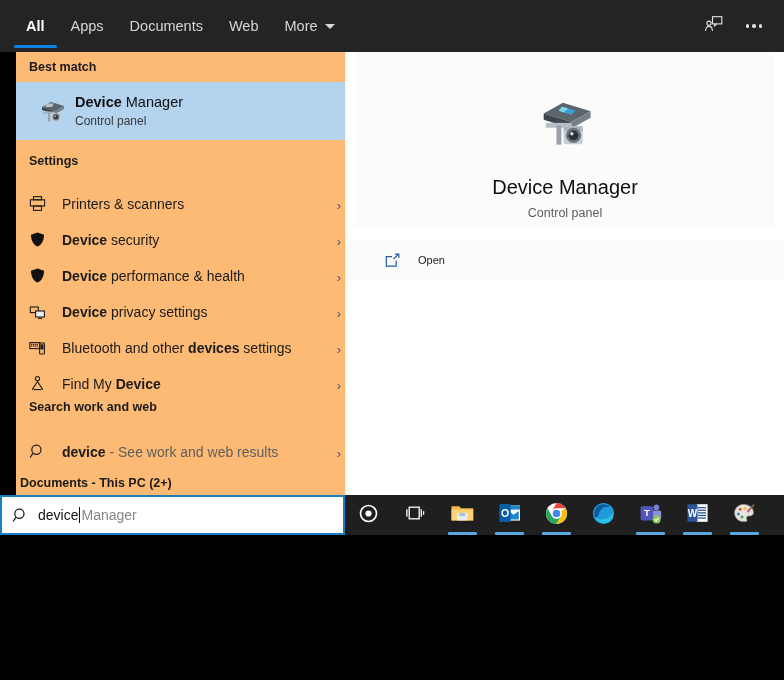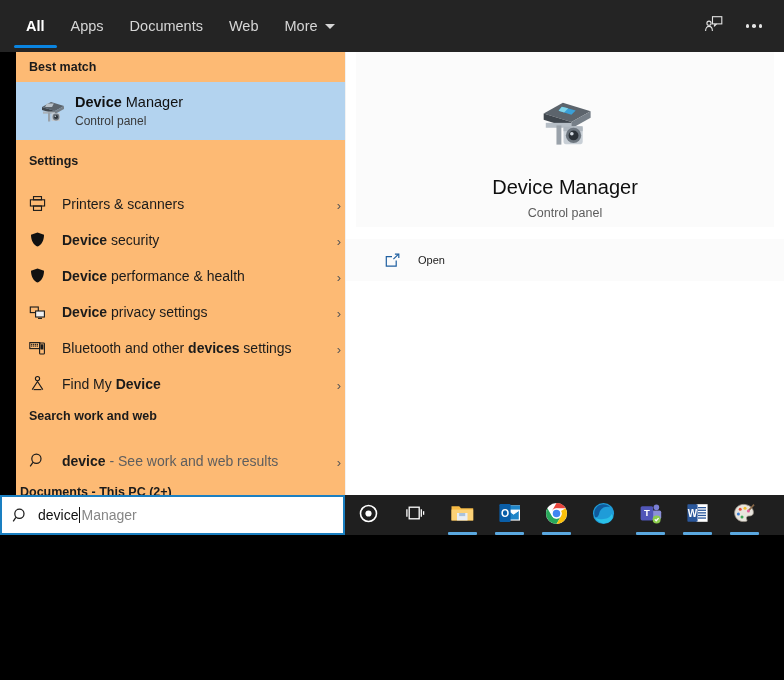--- a/index.html
+++ b/index.html
@@ -333,21 +333,21 @@
           <path d="M3.2 14.6 L8.5 6.4 L13.8 14.6"></path>
           <line x1="4.6" y1="14.6" x2="12.4" y2="14.6"></line>
         </svg>
       </span>
       <span class="lr-label">
         <span>Find My </span><b>Device</b>
       </span>
       <span class="chev">›</span>
     </div>
 
-    <div class="section-head" style="margin-top:9px;">Search work and web</div>
+    <div class="section-head" style="">Search work and web</div>
 
     <div class="list-row" style="height:38px;">
       <span class="lr-icon">
         <svg width="17" height="17" viewBox="0 0 17 17" fill="none" stroke="#1b1b1b" stroke-width="1.2">
           <circle cx="7.4" cy="6.8" r="4.6"></circle>
           <line x1="3.9" y1="10.4" x2="1.2" y2="14.4"></line>
         </svg>
       </span>
       <span class="lr-label">
         <b>device</b><span class="dim"> - See work and web results</span>

